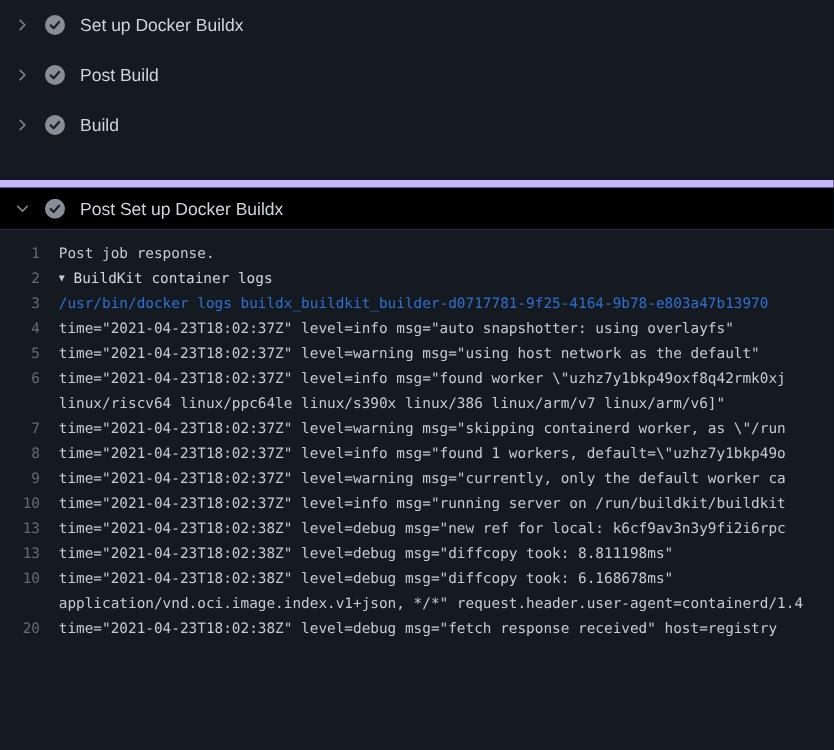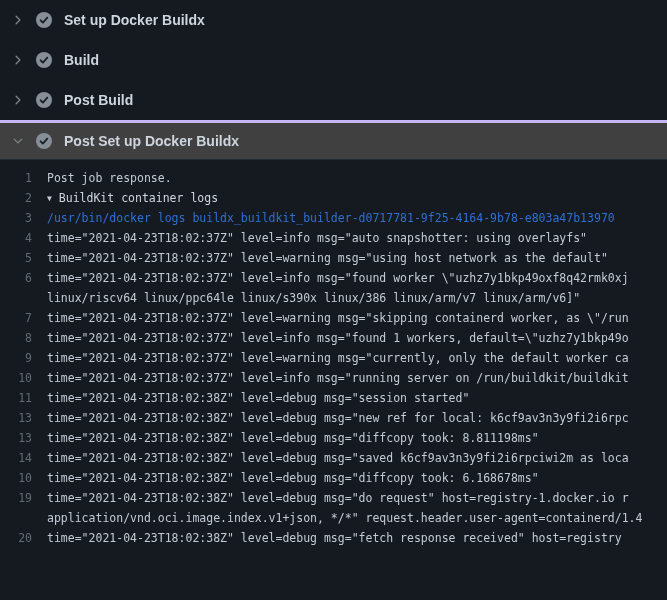--- a/index.html
+++ b/index.html
@@ -15,34 +15,35 @@
     height: 40px;
     display: flex;
     align-items: center;
     padding: 0 12px;
     gap: 12px;
     color: #ced5dd;
     font-size: 14px;
     cursor: pointer;
   }
   .step-header.expanded {
-    background: #404040;
-    border-top: 3px solid #c4b5fd;
+    background: #000000;
+    border-top: 6px solid #c4b5fd;
     border-bottom: 1px solid #262c35;
+    margin-top: 24px;
   }
   .chev {
     width: 12px; height: 12px; flex: none;
     display: flex; align-items: center; justify-content: center;
     color: #7b828c;
   }
   .chev svg { display: block; }
   .step-header.expanded .chev svg { transform: rotate(90deg); }
   .check { width: 16px; height: 16px; flex: none; }
   .check svg { display: block; }
-  .step-label { white-space: nowrap; font-weight: bold; }
+  .step-label { white-space: nowrap; }
 
   
   .log {
     padding-top: 8px;
     font-family: "DejaVu Sans Mono", monospace;
     font-size: 11.5px;
   }
   .log-row {
     display: flex;
     height: 20px;
@@ -97,36 +98,36 @@
       <svg width="12" height="12" viewBox="0 0 16 16" fill="none">
         <path d="M5.5 3l5 5-5 5" stroke="currentColor" stroke-width="1.8" stroke-linecap="round" stroke-linejoin="round"></path>
       </svg>
     </span>
     <span class="check">
       <svg width="16" height="16" viewBox="0 0 16 16">
         <circle cx="8" cy="8" r="8" fill="#868e97"></circle>
         <path d="M4.6 8.3l2.3 2.3 4.4-5" stroke="#1b2026" stroke-width="1.8" fill="none" stroke-linecap="round" stroke-linejoin="round"></path>
       </svg>
     </span>
+    <span class="step-label">Post Build</span>
+  </div>
+
+  <div class="step-header">
+    <span class="chev">
+      <svg width="12" height="12" viewBox="0 0 16 16" fill="none">
+        <path d="M5.5 3l5 5-5 5" stroke="currentColor" stroke-width="1.8" stroke-linecap="round" stroke-linejoin="round"></path>
+      </svg>
+    </span>
+    <span class="check">
+      <svg width="16" height="16" viewBox="0 0 16 16">
+        <circle cx="8" cy="8" r="8" fill="#868e97"></circle>
+        <path d="M4.6 8.3l2.3 2.3 4.4-5" stroke="#1b2026" stroke-width="1.8" fill="none" stroke-linecap="round" stroke-linejoin="round"></path>
+      </svg>
+    </span>
     <span class="step-label">Build</span>
-  </div>
-
-  <div class="step-header">
-    <span class="chev">
-      <svg width="12" height="12" viewBox="0 0 16 16" fill="none">
-        <path d="M5.5 3l5 5-5 5" stroke="currentColor" stroke-width="1.8" stroke-linecap="round" stroke-linejoin="round"></path>
-      </svg>
-    </span>
-    <span class="check">
-      <svg width="16" height="16" viewBox="0 0 16 16">
-        <circle cx="8" cy="8" r="8" fill="#868e97"></circle>
-        <path d="M4.6 8.3l2.3 2.3 4.4-5" stroke="#1b2026" stroke-width="1.8" fill="none" stroke-linecap="round" stroke-linejoin="round"></path>
-      </svg>
-    </span>
-    <span class="step-label">Post Build</span>
   </div>
 
   <div class="step-header expanded">
     <span class="chev">
       <svg width="12" height="12" viewBox="0 0 16 16" fill="none">
         <path d="M5.5 3l5 5-5 5" stroke="currentColor" stroke-width="1.8" stroke-linecap="round" stroke-linejoin="round"></path>
       </svg>
     </span>
     <span class="check">
       <svg width="16" height="16" viewBox="0 0 16 16">
@@ -186,52 +187,40 @@
   <div class="log-row kind-plain">
     <span class="num">9</span>
     <span class="txt"><span>time="2021-04-23T18:02:37Z" level=warning msg="currently, only the default worker ca</span></span>
   </div>
 
   <div class="log-row kind-plain">
     <span class="num">10</span>
     <span class="txt"><span>time="2021-04-23T18:02:37Z" level=info msg="running server on /run/buildkit/buildkit</span></span>
   </div>
 
-  <div class="log-row kind-plain">
-    <span class="num">11</span>
-    <span class="txt"><span>time="2021-04-23T18:02:38Z" level=debug msg="session started"</span></span>
-  </div>
 
   <div class="log-row kind-plain">
     <span class="num">13</span>
     <span class="txt"><span>time="2021-04-23T18:02:38Z" level=debug msg="new ref for local: k6cf9av3n3y9fi2i6rpc</span></span>
   </div>
 
   <div class="log-row kind-plain">
     <span class="num">13</span>
     <span class="txt"><span>time="2021-04-23T18:02:38Z" level=debug msg="diffcopy took: 8.811198ms"</span></span>
   </div>
 
-  <div class="log-row kind-plain">
-    <span class="num">14</span>
-    <span class="txt"><span>time="2021-04-23T18:02:38Z" level=debug msg="saved k6cf9av3n3y9fi2i6rpciwi2m as loca</span></span>
-  </div>
 
 
   <div class="log-row kind-plain">
     <span class="num">10</span>
     <span class="txt"><span>time="2021-04-23T18:02:38Z" level=debug msg="diffcopy took: 6.168678ms"</span></span>
   </div>
 
 
 
-  <div class="log-row kind-plain">
-    <span class="num">19</span>
-    <span class="txt"><span>time="2021-04-23T18:02:38Z" level=debug msg="do request" host=registry-1.docker.io r</span></span>
-  </div>
 
   <div class="log-row kind-plain">
     <span class="num"></span>
     <span class="txt"><span>application/vnd.oci.image.index.v1+json, */*" request.header.user-agent=containerd/1.4</span></span>
   </div>
 
   <div class="log-row kind-plain">
     <span class="num">20</span>
     <span class="txt"><span>time="2021-04-23T18:02:38Z" level=debug msg="fetch response received" host=registry</span></span>
   </div>

